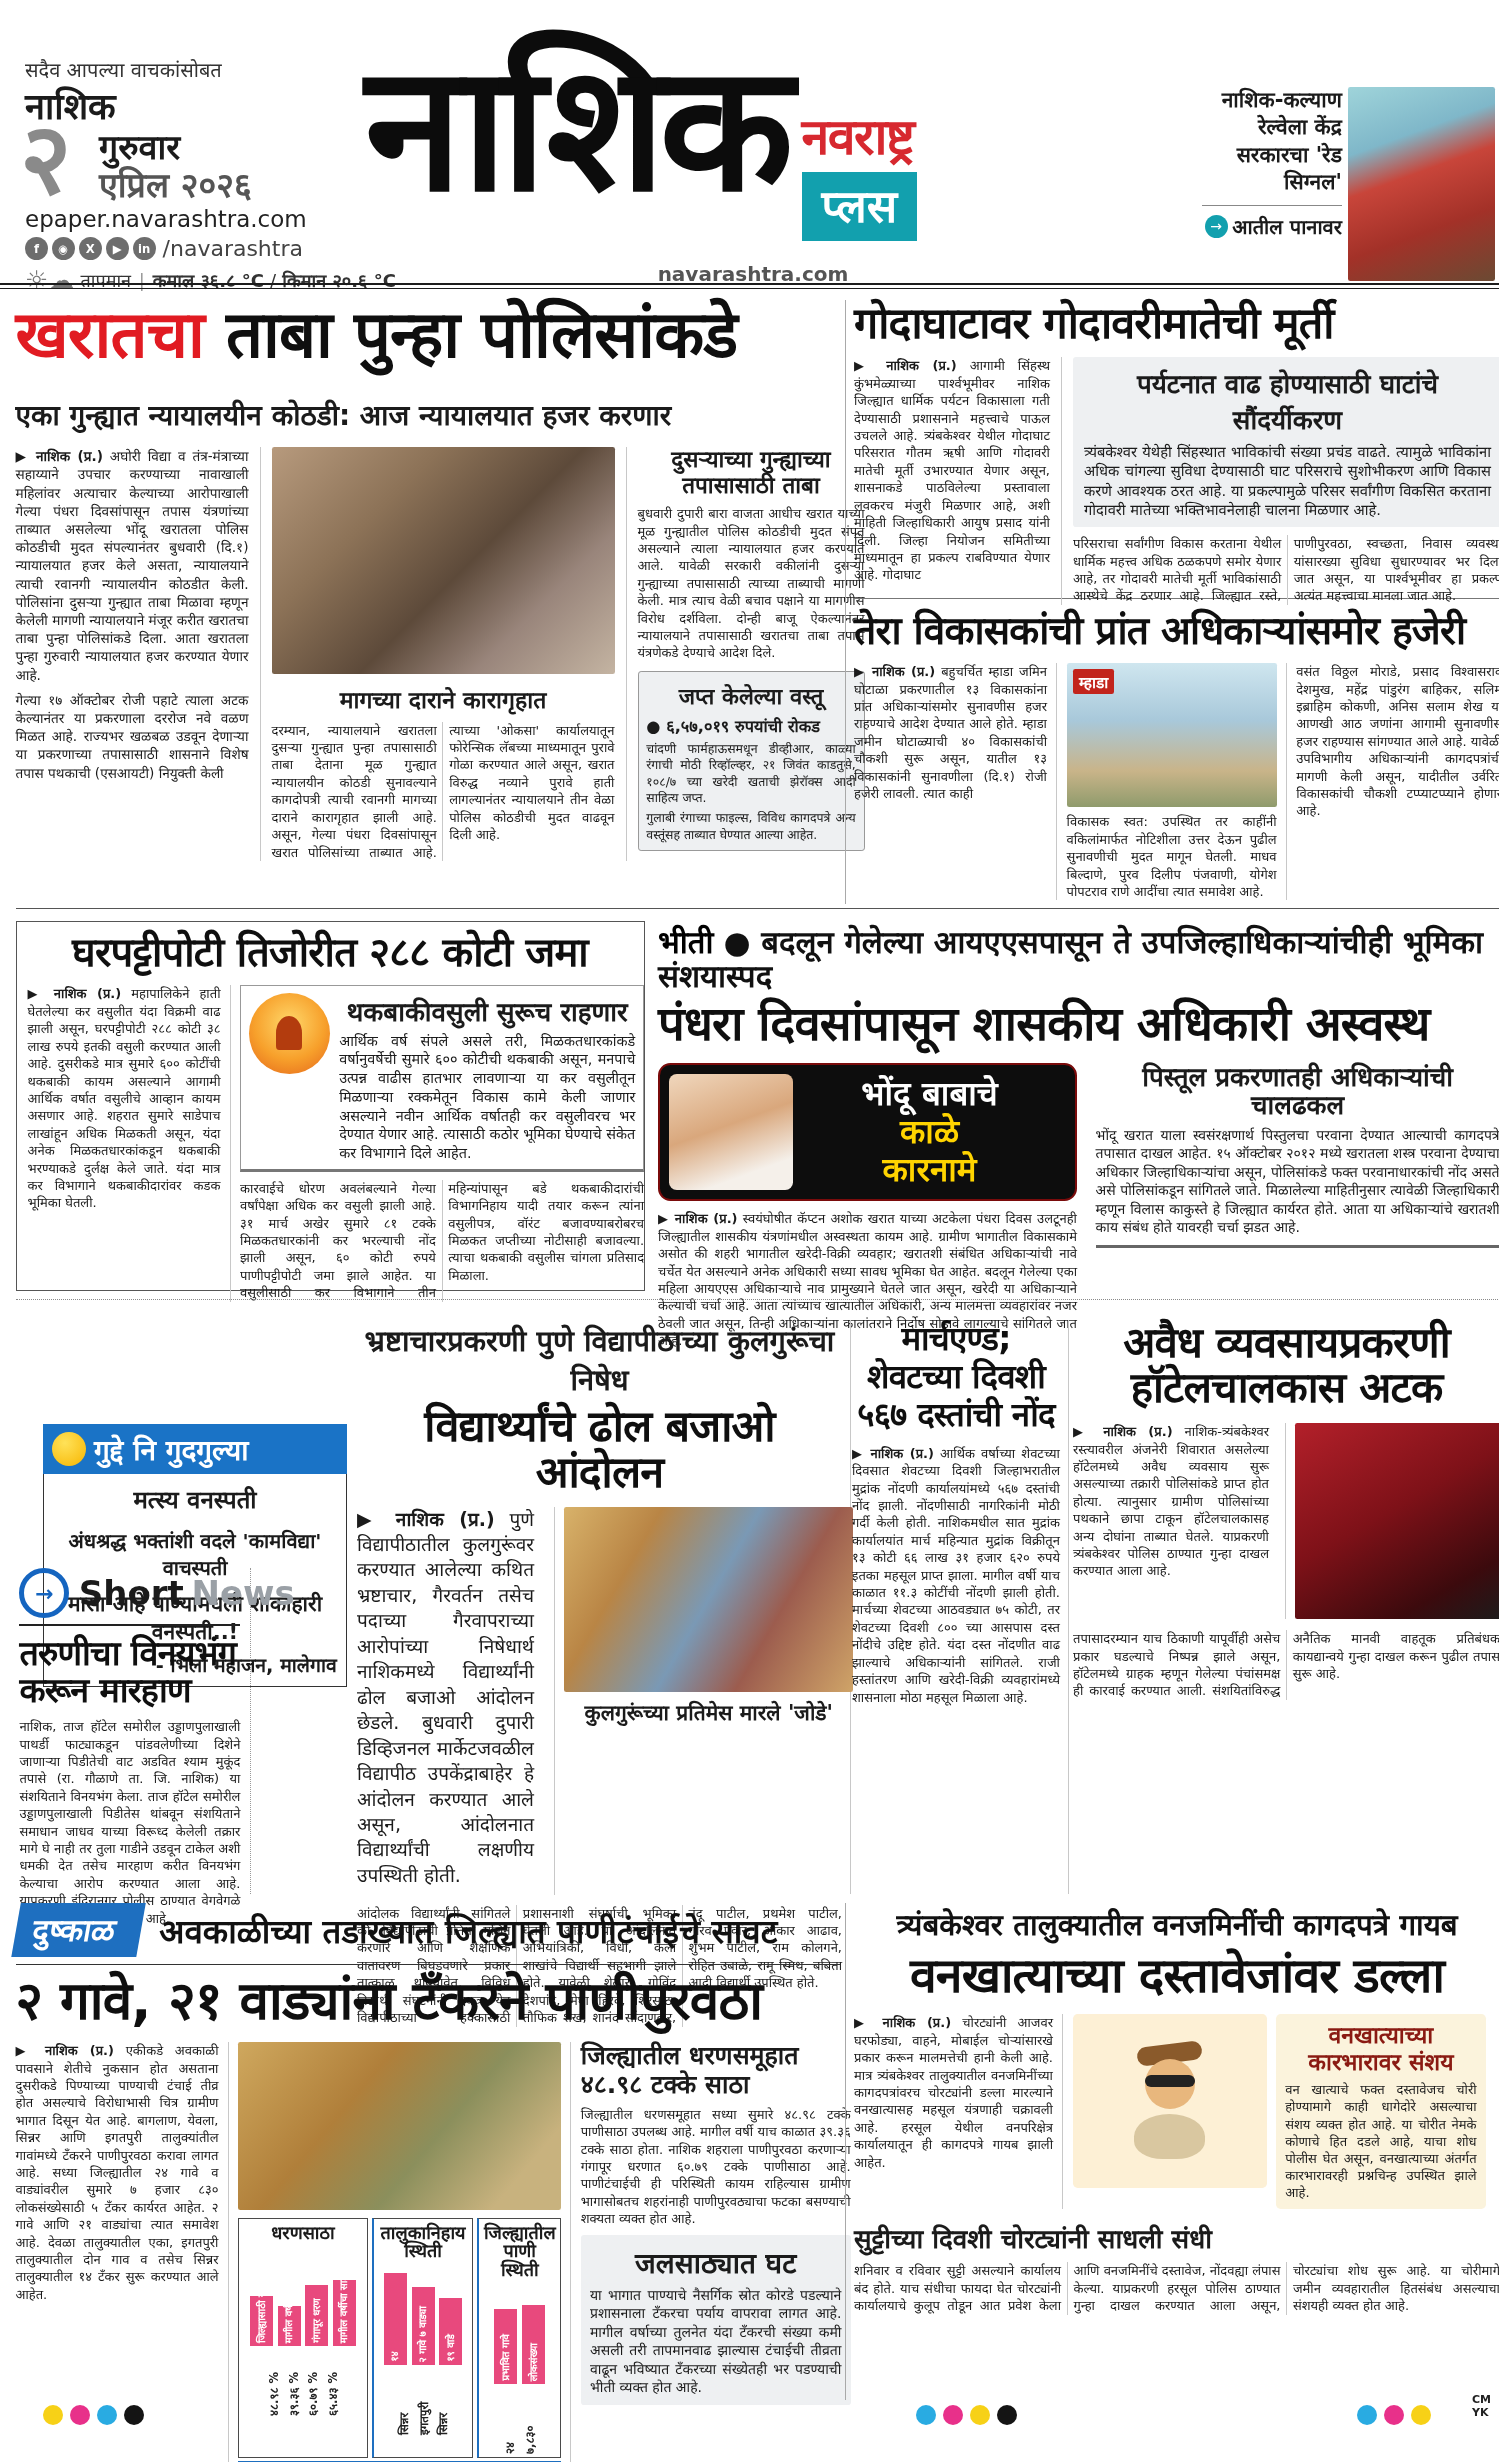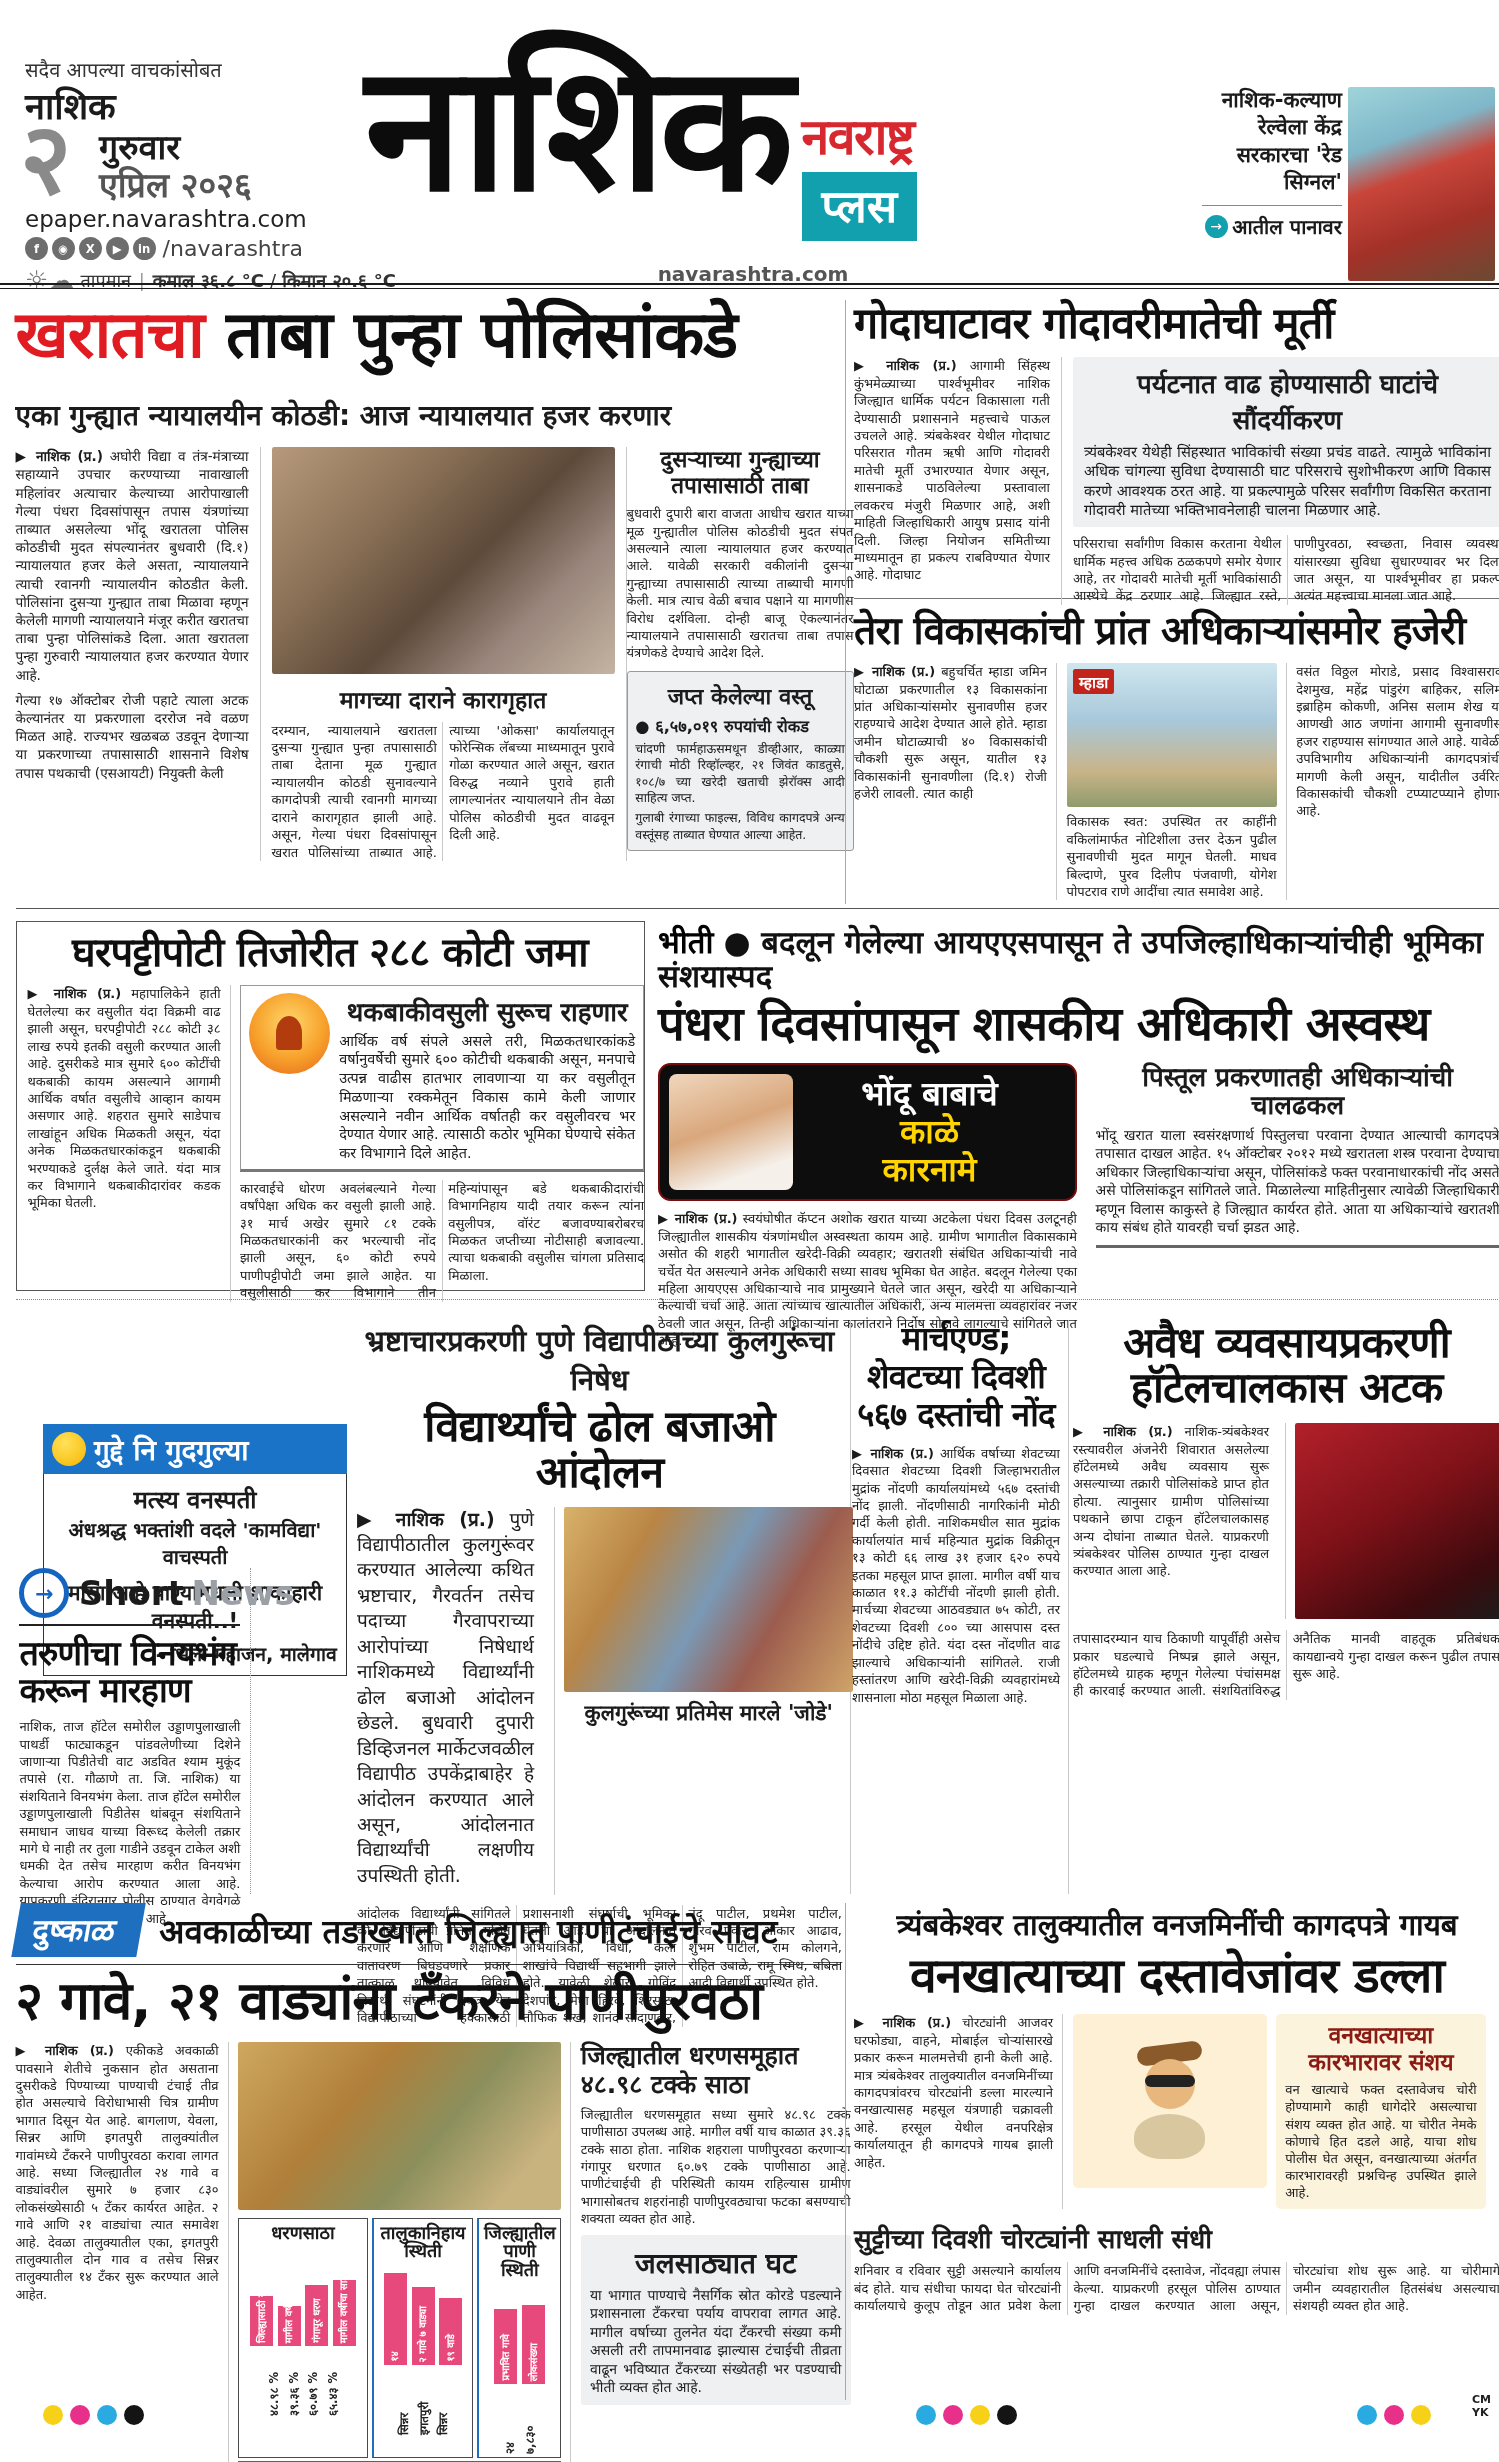--- a/index.html
+++ b/index.html
@@ -92,21 +92,21 @@
     <div style="display:flex;margin-top:14px;">
       <div class="body" style="width:233px;flex:none;border-right:0.8px solid #c8c8c8;padding-right:11px;">
         <p><span class="dl">▶ नाशिक (प्र.)</span> <span>अघोरी विद्या व तंत्र-मंत्राच्या सहाय्याने उपचार करण्याच्या नावाखाली महिलांवर अत्याचार केल्याच्या आरोपाखाली गेल्या पंधरा दिवसांपासून तपास यंत्रणांच्या ताब्यात असलेल्या भोंदू खरातला पोलिस कोठडीची मुदत संपल्यानंतर बुधवारी (दि.१) न्यायालयात हजर केले असता, न्यायालयाने त्याची रवानगी न्यायालयीन कोठडीत केली. पोलिसांना दुसऱ्या गुन्ह्यात ताबा मिळावा म्हणून केलेली मागणी न्यायालयाने मंजूर करीत खरातचा ताबा पुन्हा पोलिसांकडे दिला. आता खरातला पुन्हा गुरुवारी न्यायालयात हजर करण्यात येणार आहे.</span></p>
         <p>गेल्या १७ ऑक्टोबर रोजी पहाटे त्याला अटक केल्यानंतर या प्रकरणाला दररोज नवे वळण मिळत आहे. राज्यभर खळबळ उडवून देणाऱ्या या प्रकरणाच्या तपासासाठी शासनाने विशेष तपास पथकाची (एसआयटी) नियुक्ती केली</p>
       </div>
       <div style="width:343px;flex:none;padding:0 11px;">
         <div class="photo" style="width:100%;height:227px;background:linear-gradient(135deg,#b79a7d 0%,#8c7257 30%,#5d4a3a 55%,#99857b 75%,#c4b4a2 100%);"></div>
         <div style="text-align:center;font-size:23px;font-weight:800;margin:9.3px 0 6.2px;">मागच्या दाराने कारागृहात</div>
         <div class="body c2" style="font-size:13px;">दरम्यान, न्यायालयाने खरातला दुसऱ्या गुन्ह्यात पुन्हा तपासासाठी ताबा देताना मूळ गुन्ह्यात न्यायालयीन कोठडी सुनावल्याने कागदोपत्री त्याची रवानगी मागच्या दाराने कारागृहात झाली आहे. असून, गेल्या पंधरा दिवसांपासून खरात पोलिसांच्या ताब्यात आहे. त्याच्या 'ओकसा' कार्यालयातून फोरेन्सिक लॅबच्या माध्यमातून पुरावे गोळा करण्यात आले असून, खरात विरुद्ध नव्याने पुरावे हाती लागल्यानंतर न्यायालयाने तीन वेळा पोलिस कोठडीची मुदत वाढवून दिली आहे.</div>
       </div>
-      <div style="width:227px;flex:none;border-left:0.8px solid #c8c8c8;">
+      <div style="width:227px;flex:none;border-left:0.8px solid #c8c8c8;padding-left:11px;">
         <div style="font-size:22.5px;font-weight:800;text-align:center;line-height:1.15;margin-bottom:6.2px;">दुसऱ्याच्या गुन्ह्याच्या तपासासाठी ताबा</div>
         <div class="body" style="font-size:13px;">बुधवारी दुपारी बारा वाजता आधीच खरात याच्या मूळ गुन्ह्यातील पोलिस कोठडीची मुदत संपत असल्याने त्याला न्यायालयात हजर करण्यात आले. यावेळी सरकारी वकीलांनी दुसऱ्या गुन्ह्याच्या तपासासाठी त्याच्या ताब्याची मागणी केली. मात्र त्याच वेळी बचाव पक्षाने या मागणीस विरोध दर्शविला. दोन्ही बाजू ऐकल्यानंतर न्यायालयाने तपासासाठी खरातचा ताबा तपास यंत्रणेकडे देण्याचे आदेश दिले.</div>
         <div class="graybox" style="border:1.2px solid #999;padding:7.8px;margin-top:9.3px;">
           <div style="font-size:22px;font-weight:800;text-align:center;">जप्त केलेल्या वस्तू</div>
           <div style="font-size:16.3px;font-weight:800;margin:4.7px 0;">● ६,५७,०१९ रुपयांची रोकड</div>
           <div style="font-size:12.4px;line-height:1.3;text-align:justify;">
             <p style="margin:0 0 4.7px;">चांदणी फार्महाऊसमधून डीव्हीआर, काळ्या रंगाची मोठी रिव्हॉल्व्हर, २१ जिवंत काडतुसे, १०८/७ च्या खरेदी खताची झेरॉक्स आदी साहित्य जप्त.</p>
             <p style="margin:0;">गुलाबी रंगाच्या फाइल्स, विविध कागदपत्रे अन्य वस्तूंसह ताब्यात घेण्यात आल्या आहेत.</p>
           </div>
         </div>
@@ -202,21 +202,21 @@
 
   <div class="abs dotline" style="left:15.5px;top:1299px;width:1484px;"></div>
 
   <div class="abs" style="left:43px;top:1424px;width:304px;">
     <div style="background:#1a73c6;display:flex;align-items:center;padding:6.2px 9.3px;">
       <span style="flex:none;width:34px;height:34px;border-radius:50%;background:radial-gradient(circle at 38% 32%,#ffe259,#f7b500);margin-right:7.8px;"></span>
       <span style="color:#fff;font-size:28px;font-weight:800;">गुद्दे नि गुदगुल्या</span>
     </div>
     <div style="border:1.2px solid #333;border-top:none;padding:7.8px 9.3px;text-align:center;">
       <div style="font-size:24px;font-weight:800;">मत्स्य वनस्पती</div>
-      <div style="font-size:20px;font-weight:700;margin-top:1px;">अंधश्रद्ध भक्तांशी वदले 'कामविद्या' वाचस्पती</div>
+      <div style="font-size:20px;font-weight:700;margin-top:12px;">अंधश्रद्ध भक्तांशी वदले 'कामविद्या' वाचस्पती</div>
       <div style="font-size:21px;font-weight:700;margin-top:7.8px;">मासा आहे पाण्यामधली शाकाहारी वनस्पती..!</div>
       <div style="font-size:19.4px;font-weight:700;text-align:right;margin-top:6.2px;">- भिला महाजन, मालेगाव</div>
     </div>
   </div>
 
   <div class="abs" style="left:19.4px;top:1568px;width:221px;height:326px;border-right:1.6px dotted #999;padding-right:9.3px;">
     <div style="display:flex;align-items:center;border-bottom:2.3px solid #222;padding-bottom:6.2px;">
       <span style="flex:none;width:40px;height:40px;border-radius:50%;border:5.4px solid #1565c0;color:#1565c0;display:flex;align-items:center;justify-content:center;font-size:22px;font-weight:900;margin-right:9.3px;">→</span>
       <span style="font-size:34px;font-weight:900;">Short</span>
       <span style="font-size:34px;font-weight:900;color:#9aa0a6;margin-left:7.8px;">News</span>

